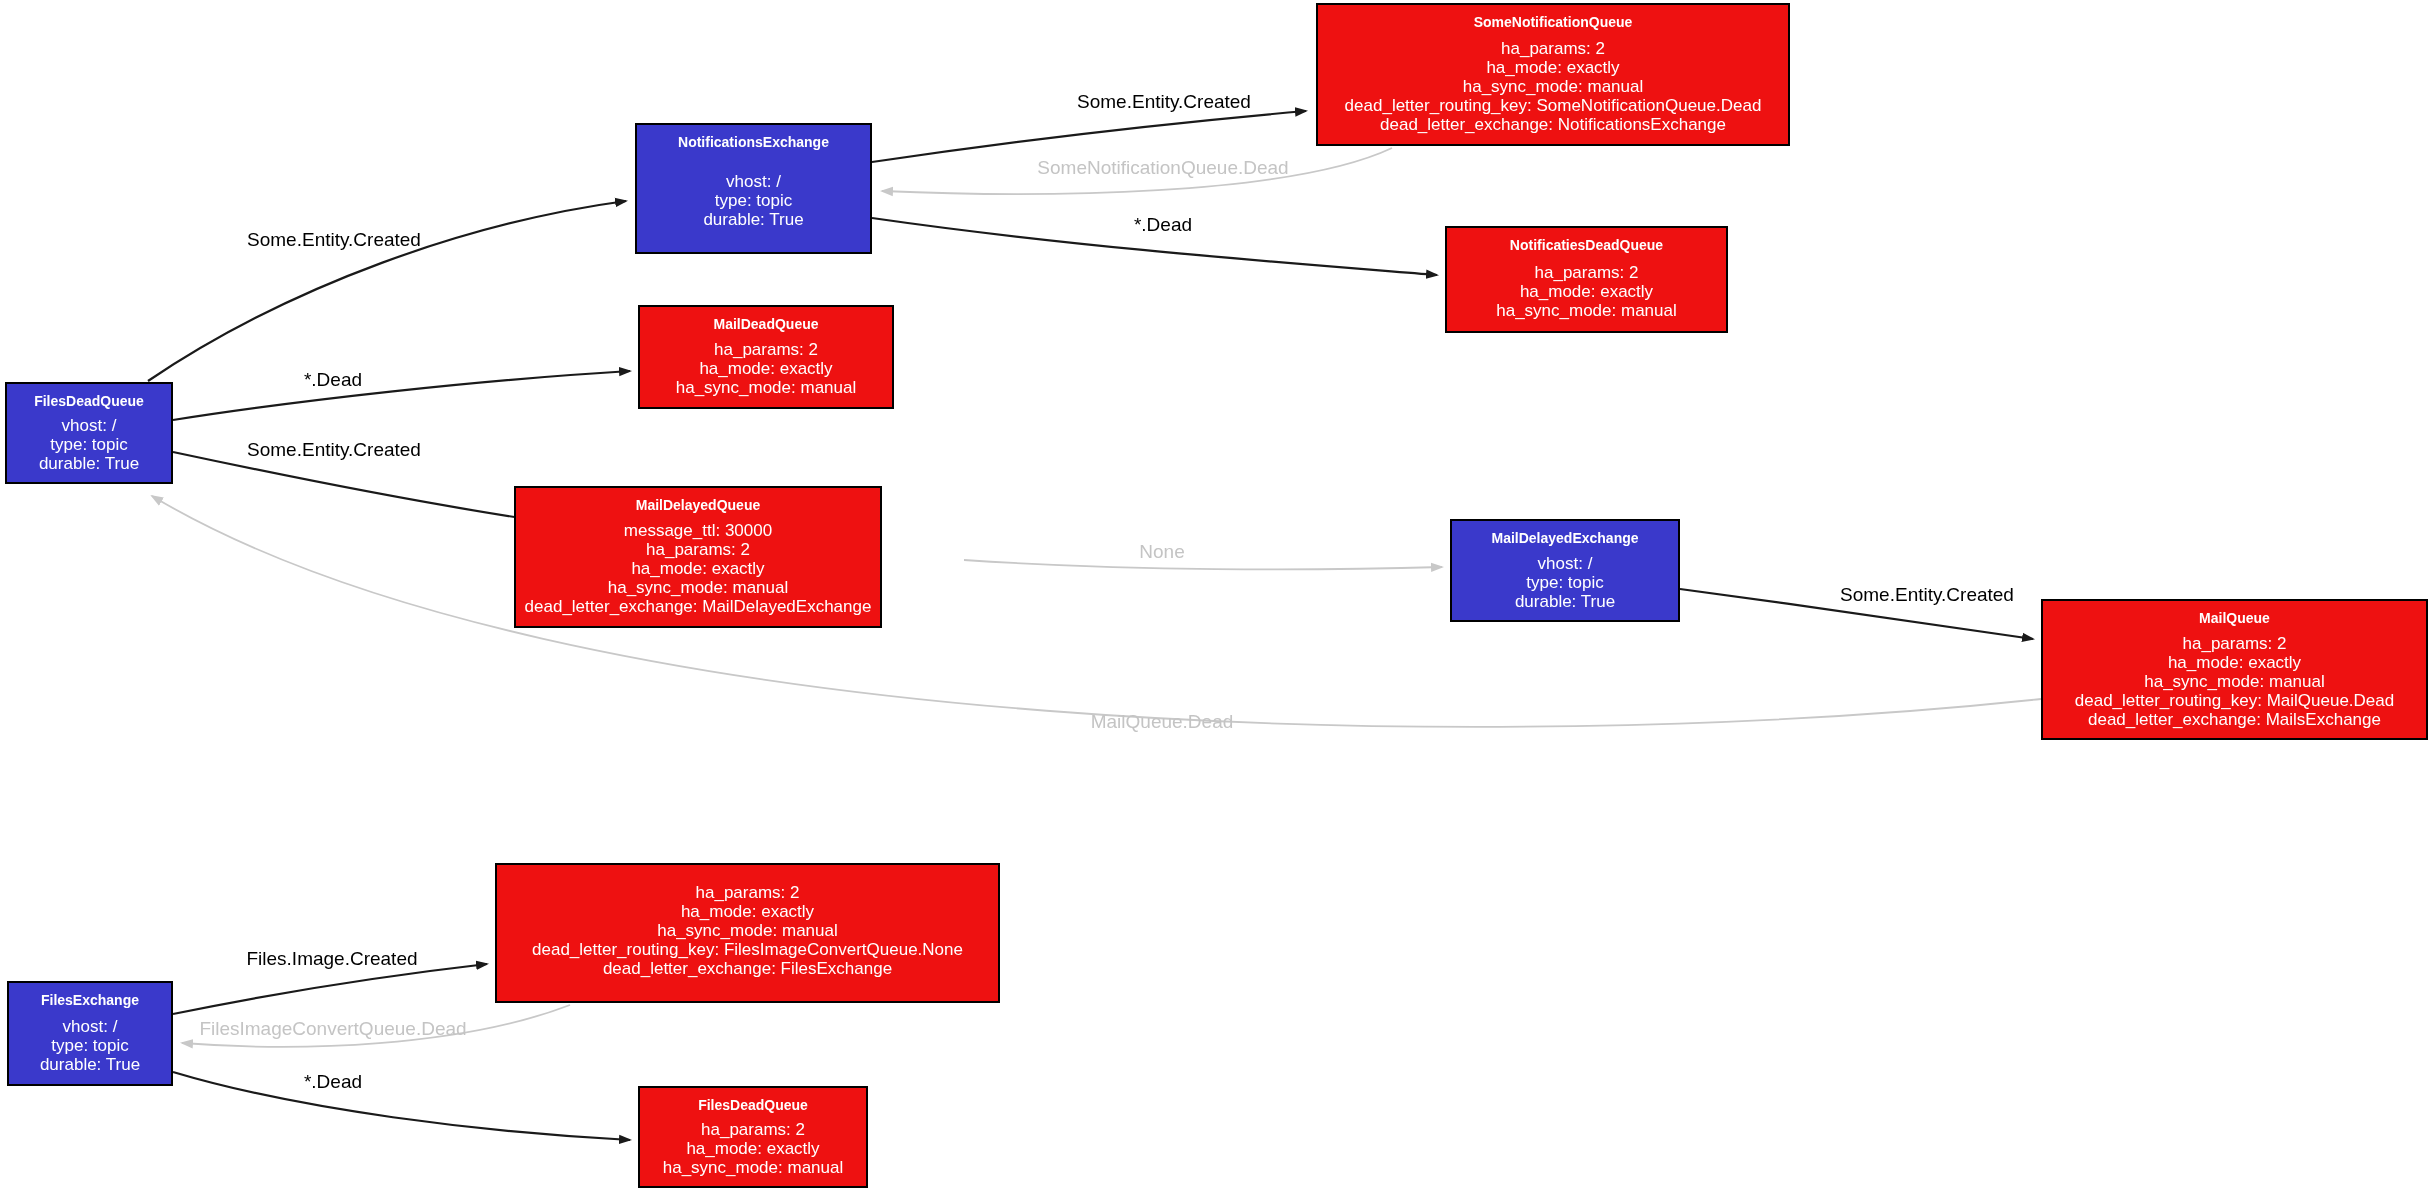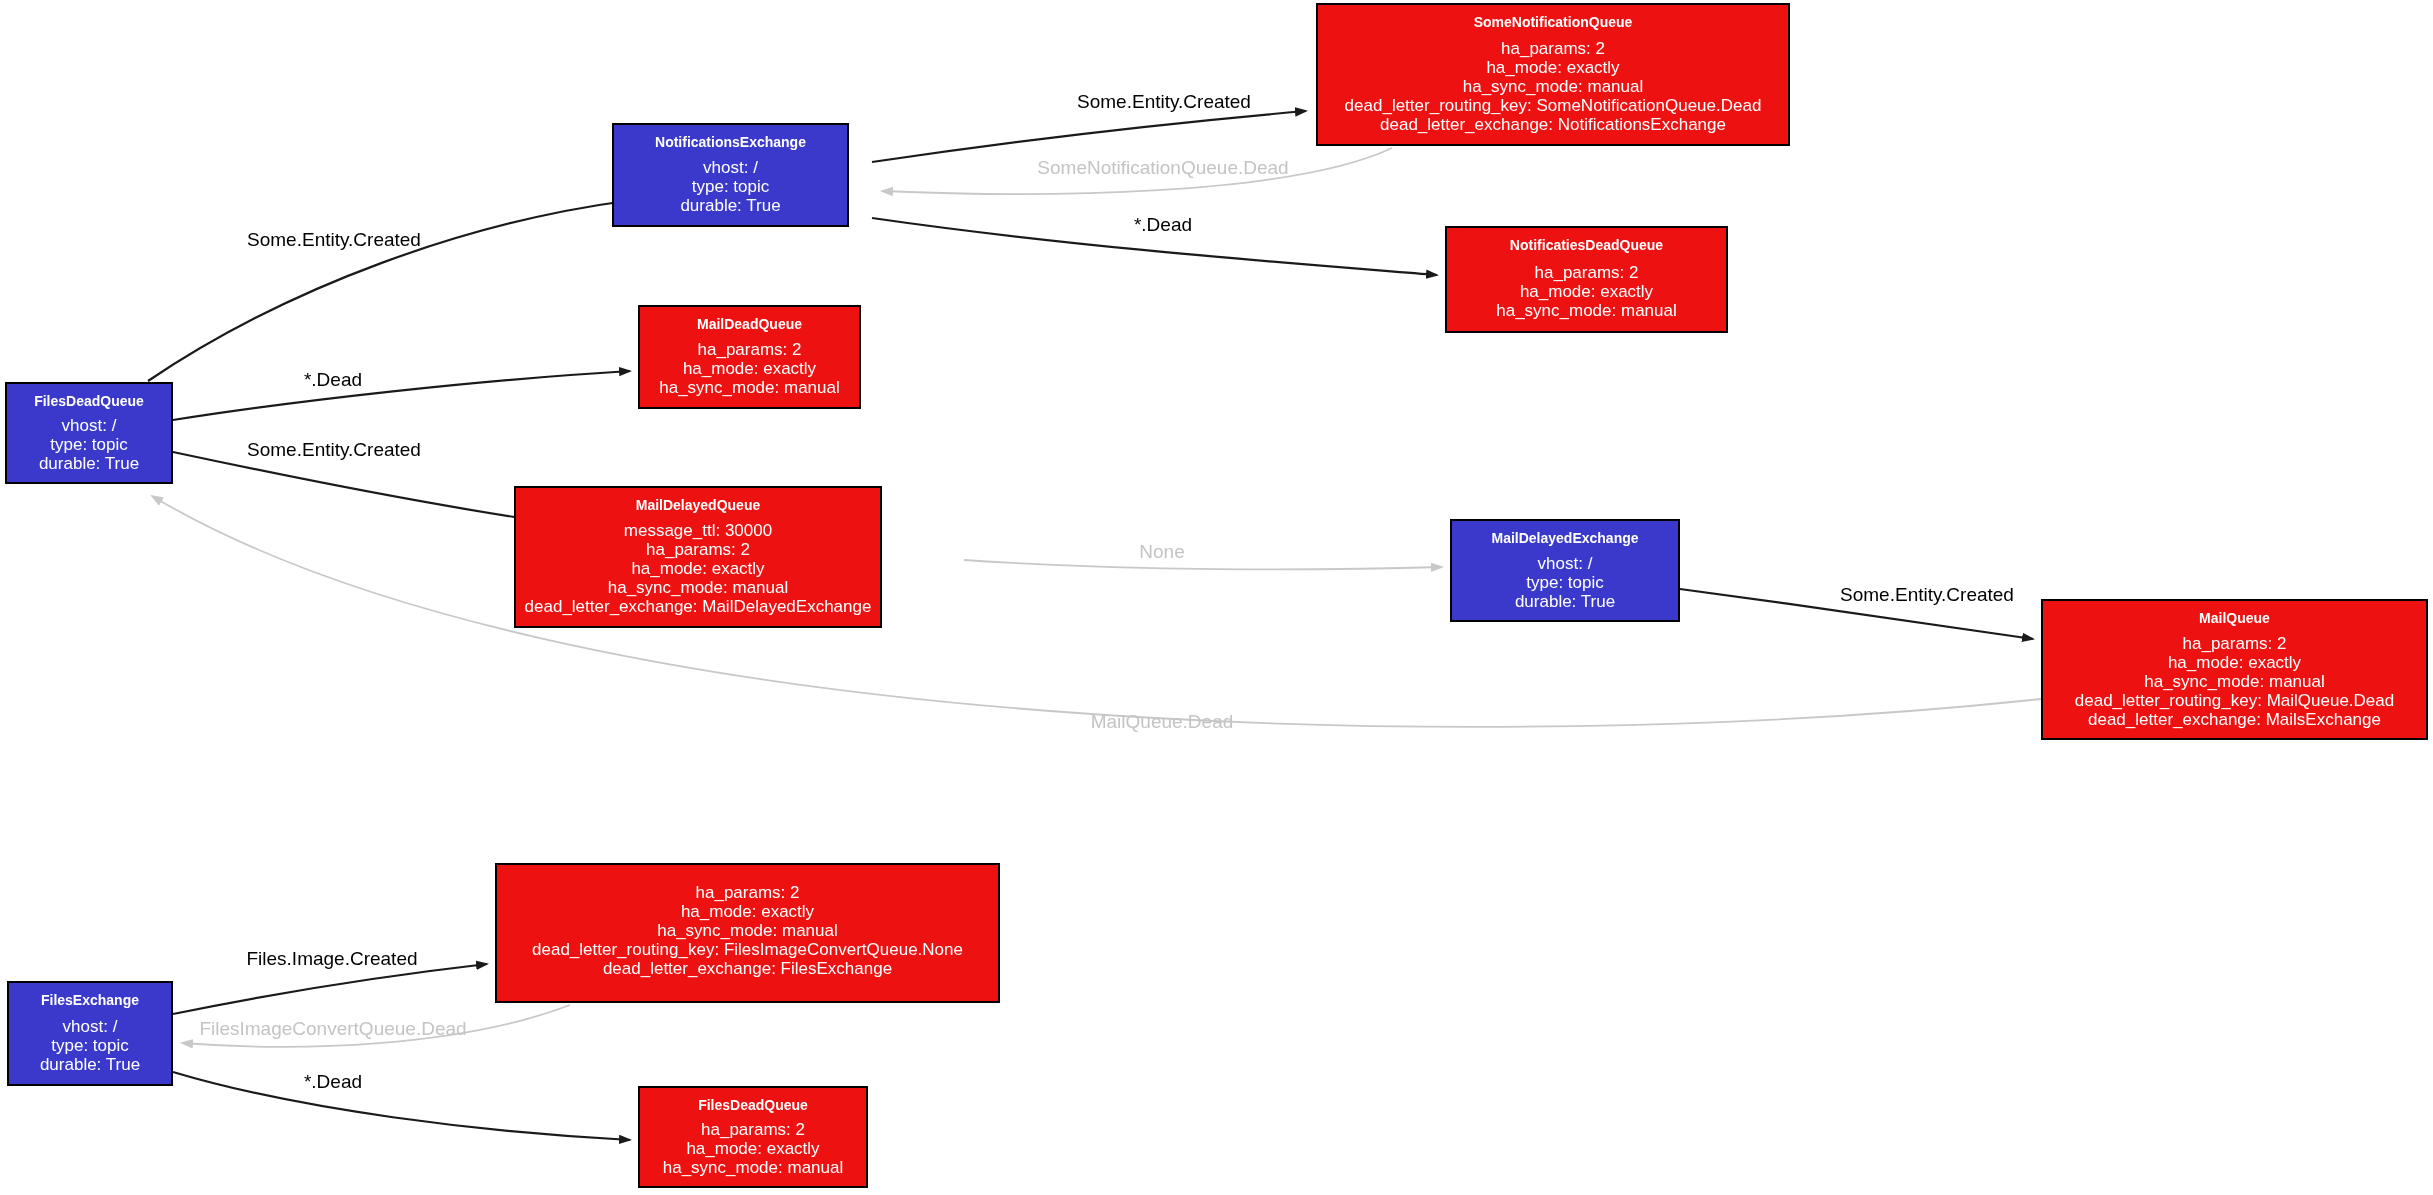--- a/index.html
+++ b/index.html
@@ -67,21 +67,21 @@
 
   <div class="node exchange" style="left:5px;top:382px;width:168px;height:102px">
     <div class="node-title">FilesDeadQueue</div>
     <div class="node-lines">
       <div>vhost: /</div>
       <div>type: topic</div>
       <div>durable: True</div>
     </div>
   </div>
 
-  <div class="node exchange" style="left:612px;top:123px;width:237px;height:104px">
+  <div class="node exchange" style="left:635px;top:123px;width:237px;height:131px">
     <div class="node-title">NotificationsExchange</div>
     <div class="node-lines">
       <div>vhost: /</div>
       <div>type: topic</div>
       <div>durable: True</div>
     </div>
   </div>
 
   <div class="node queue" style="left:1316px;top:3px;width:474px;height:143px">
     <div class="node-title">SomeNotificationQueue</div>
@@ -96,21 +96,21 @@
 
   <div class="node queue" style="left:1445px;top:226px;width:283px;height:107px">
     <div class="node-title">NotificatiesDeadQueue</div>
     <div class="node-lines">
       <div>ha_params: 2</div>
       <div>ha_mode: exactly</div>
       <div>ha_sync_mode: manual</div>
     </div>
   </div>
 
-  <div class="node queue" style="left:638px;top:305px;width:223px;height:104px">
+  <div class="node queue" style="left:638px;top:305px;width:256px;height:104px">
     <div class="node-title">MailDeadQueue</div>
     <div class="node-lines">
       <div>ha_params: 2</div>
       <div>ha_mode: exactly</div>
       <div>ha_sync_mode: manual</div>
     </div>
   </div>
 
   <div class="node queue" style="left:514px;top:486px;width:368px;height:142px">
     <div class="node-title">MailDelayedQueue</div>

